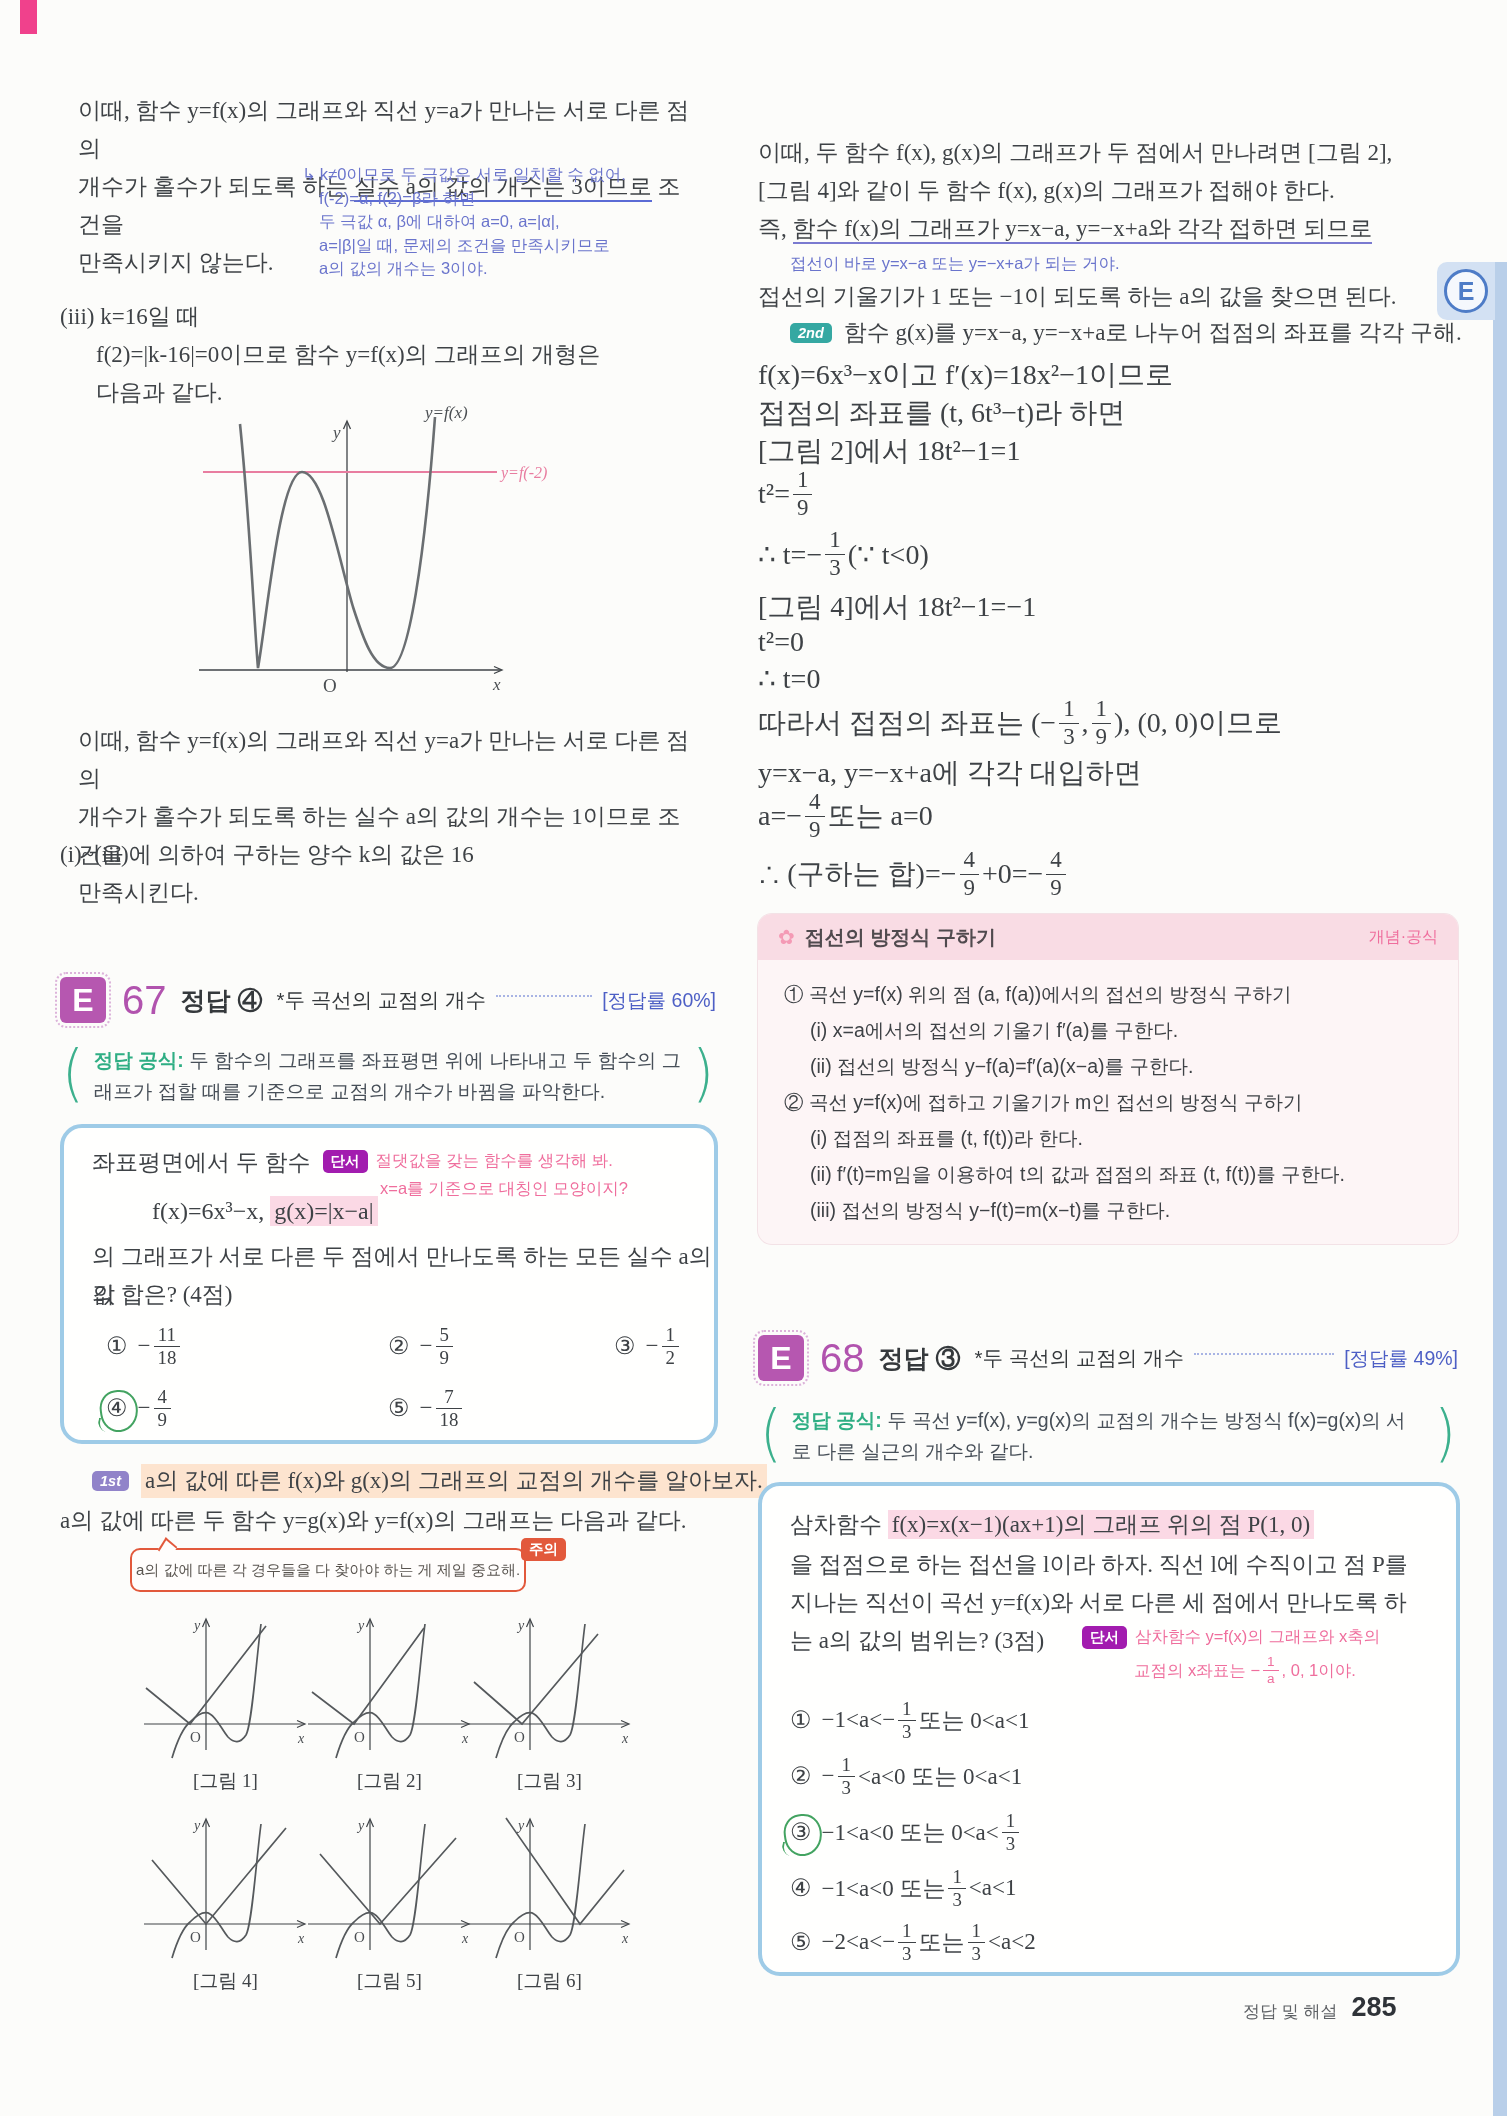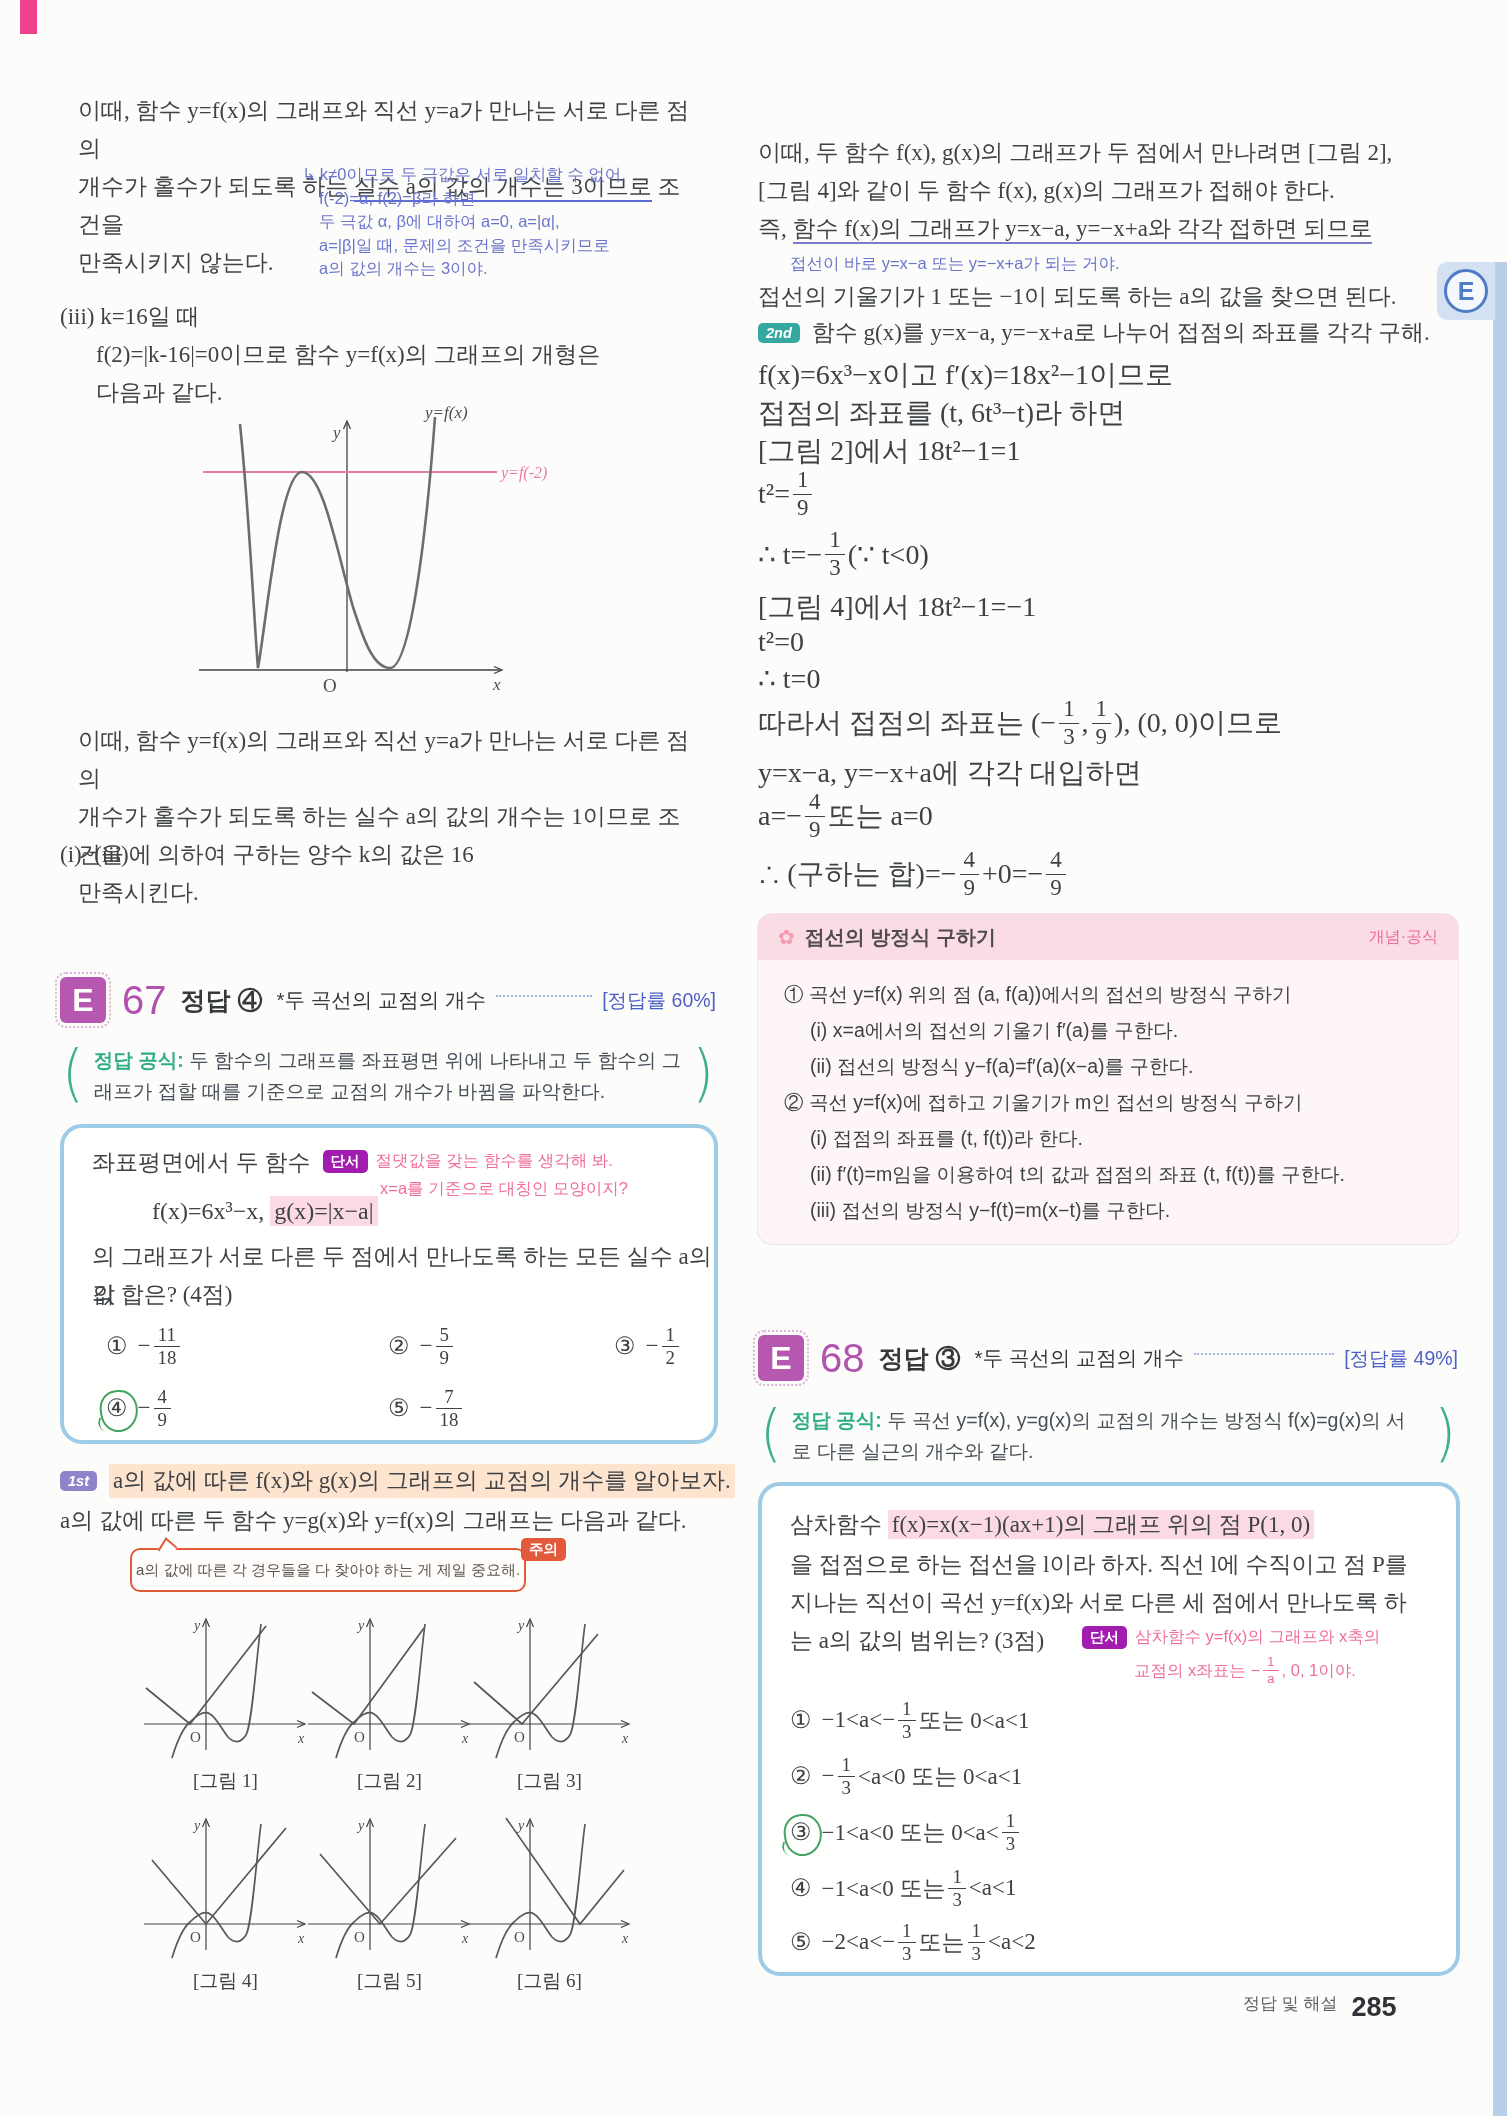--- a/index.html
+++ b/index.html
@@ -5,21 +5,21 @@
   html,body{margin:0;padding:0;background:#e9e9e9;}
   .page{position:relative;width:1507px;height:2116px;background:#fcfcfa;overflow:hidden;
         font-family:"Liberation Serif",serif;color:#3e4246;}
   .abs{position:absolute;}
   .body{font-size:23px;line-height:38px;}
   .ul-blue{border-bottom:2px solid #5b6bd5;padding-bottom:1px;}
   .ul-purple{border-bottom:2px solid #7a7ad0;padding-bottom:1px;}
   .note{font-family:"Liberation Sans",sans-serif;font-size:16.5px;line-height:23.5px;color:#6a74cc;}
   .note-arrow{margin-right:4px;}
   .mbadge{display:inline-block;color:#fff;font-family:"Liberation Sans",sans-serif;font-size:14.5px;
-          font-weight:bold;padding:2px 8px;border-radius:5px;vertical-align:middle;}
+          font-weight:bold;padding:2px 8px;border-radius:5px;vertical-align:middle;margin-left:32px;}
   .b1st{background:#9183c9;font-style:italic;}
   .b2nd{background:#35a8a2;font-style:italic;}
   .bclue{background:#a21caf;}
   .bcaution{background:#e2593c;}
   .hl-peach{background:#fde4cf;padding:2px 4px;}
   .hl-pink{background:#fbd9e5;padding:2px 4px;}
   .clue-text{font-family:"Liberation Sans",sans-serif;font-size:16.5px;line-height:25px;color:#ef6e9d;}
   .ebadge{display:inline-flex;align-items:center;justify-content:center;width:46px;height:46px;background:#b657b0;
           color:#fff;font-family:"Liberation Sans",sans-serif;font-size:32px;font-weight:bold;border-radius:6px;
           outline:2px dotted #dcb3da;outline-offset:3px;}
@@ -63,21 +63,21 @@
   .fig{position:absolute;width:175px;}
   svg text{font-family:"Liberation Serif",serif;fill:#4a4e52;}
   svg text.it{font-style:italic;}
   .sidestrip{position:absolute;right:0;top:262px;width:14px;height:1854px;background:#b9cfe9;}
   .sidetab{position:absolute;right:12px;top:262px;width:58px;height:58px;background:#d3e1f3;
            border-radius:10px 0 0 10px;display:flex;align-items:center;justify-content:center;}
   .sidetab-circ{width:38px;height:38px;border:3px solid #4e7cc7;border-radius:50%;color:#4e7cc7;font-weight:bold;
            font-size:25px;display:flex;align-items:center;justify-content:center;
            font-family:"Liberation Sans",sans-serif;background:#f5f8fd;}
   .bleed{position:absolute;left:20px;top:0;width:17px;height:34px;background:#f0418c;}
-  .footer{position:absolute;left:1243px;top:1992px;display:flex;align-items:flex-start;gap:14px;}
+  .footer{position:absolute;left:1243px;top:1992px;display:flex;align-items:flex-end;gap:14px;}
   .footer-label{font-family:"Liberation Sans",sans-serif;font-size:17px;color:#5f6266;}
   .footer-num{font-family:"Liberation Sans",sans-serif;font-size:27px;font-weight:bold;color:#2f3338;}
 </style>
 </head>
 <body>
 
 <div class="page">
 
   <div class="bleed"></div>
   <div class="sidestrip"></div>

